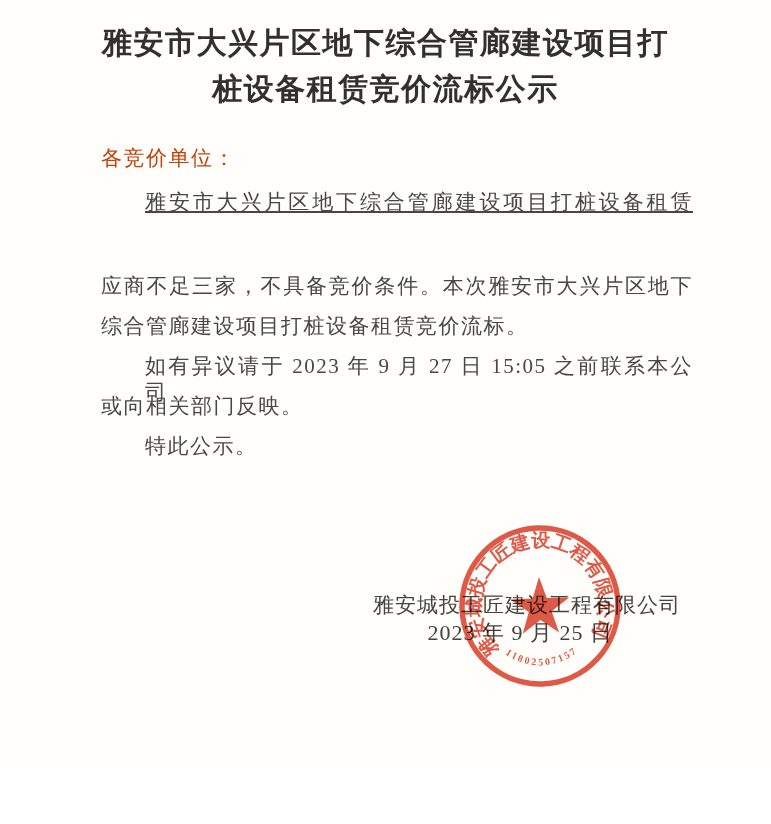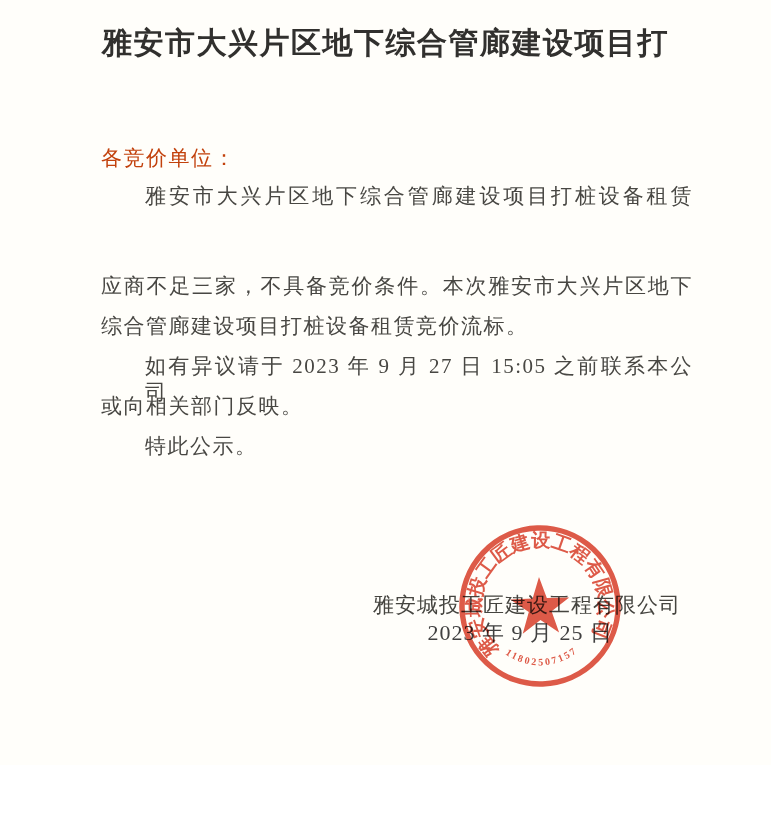--- a/index.html
+++ b/index.html
@@ -20,21 +20,21 @@
     position:absolute;top:144px;left:101px;
     font-size:21px;letter-spacing:1.5px;color:#c2410c;
   }
   .line{
     position:absolute;left:101px;width:592px;
     font-size:21px;color:#484743;letter-spacing:1.5px;
     line-height:26px;
   }
   .just{text-align:justify;text-align-last:justify;}
   .indent{left:145px;width:548px;}
-  .l0{top:183px;} .l1{top:233px;} .l2{top:273px;}
+  .l0{top:189px;text-decoration:underline;} .l1{top:233px;} .l2{top:273px;}
   .l3{top:313px;} .l4{top:353px;} .l5{top:393px;} .l6{top:433px;}
   .company{
     position:absolute;top:591px;right:90px;
     font-size:21px;letter-spacing:1px;color:#45443f;
   }
   .sign-date{
     position:absolute;top:618px;right:158px;
     font-size:22px;letter-spacing:1px;color:#404040;
   }
   .seal{
@@ -50,20 +50,21 @@
     background:#fbf7e6;
   }
 </style>
 </head>
 <body>
 
 <div class="page">
 
   <h1 class="title">
     <div>雅安市大兴片区地下综合管廊建设项目打</div>
+    <div>桩设备租赁竞价流标公示</div>
   </h1>
 
   <div class="salutation">各竞价单位：</div>
 
   <div class="line l0 indent just">雅安市大兴片区地下综合管廊建设项目打桩设备租赁</div>
   <div class="line l3">综合管廊建设项目打桩设备租赁竞价流标。</div>
   <div class="line l2 just">应商不足三家，不具备竞价条件。本次雅安市大兴片区地下</div>
   <div class="line l4 indent just">如有异议请于 2023 年 9 月 27 日 15:05 之前联系本公司</div>
   <div class="line l6 indent">特此公示。</div>
   <div class="line l5">或向相关部门反映。</div>

